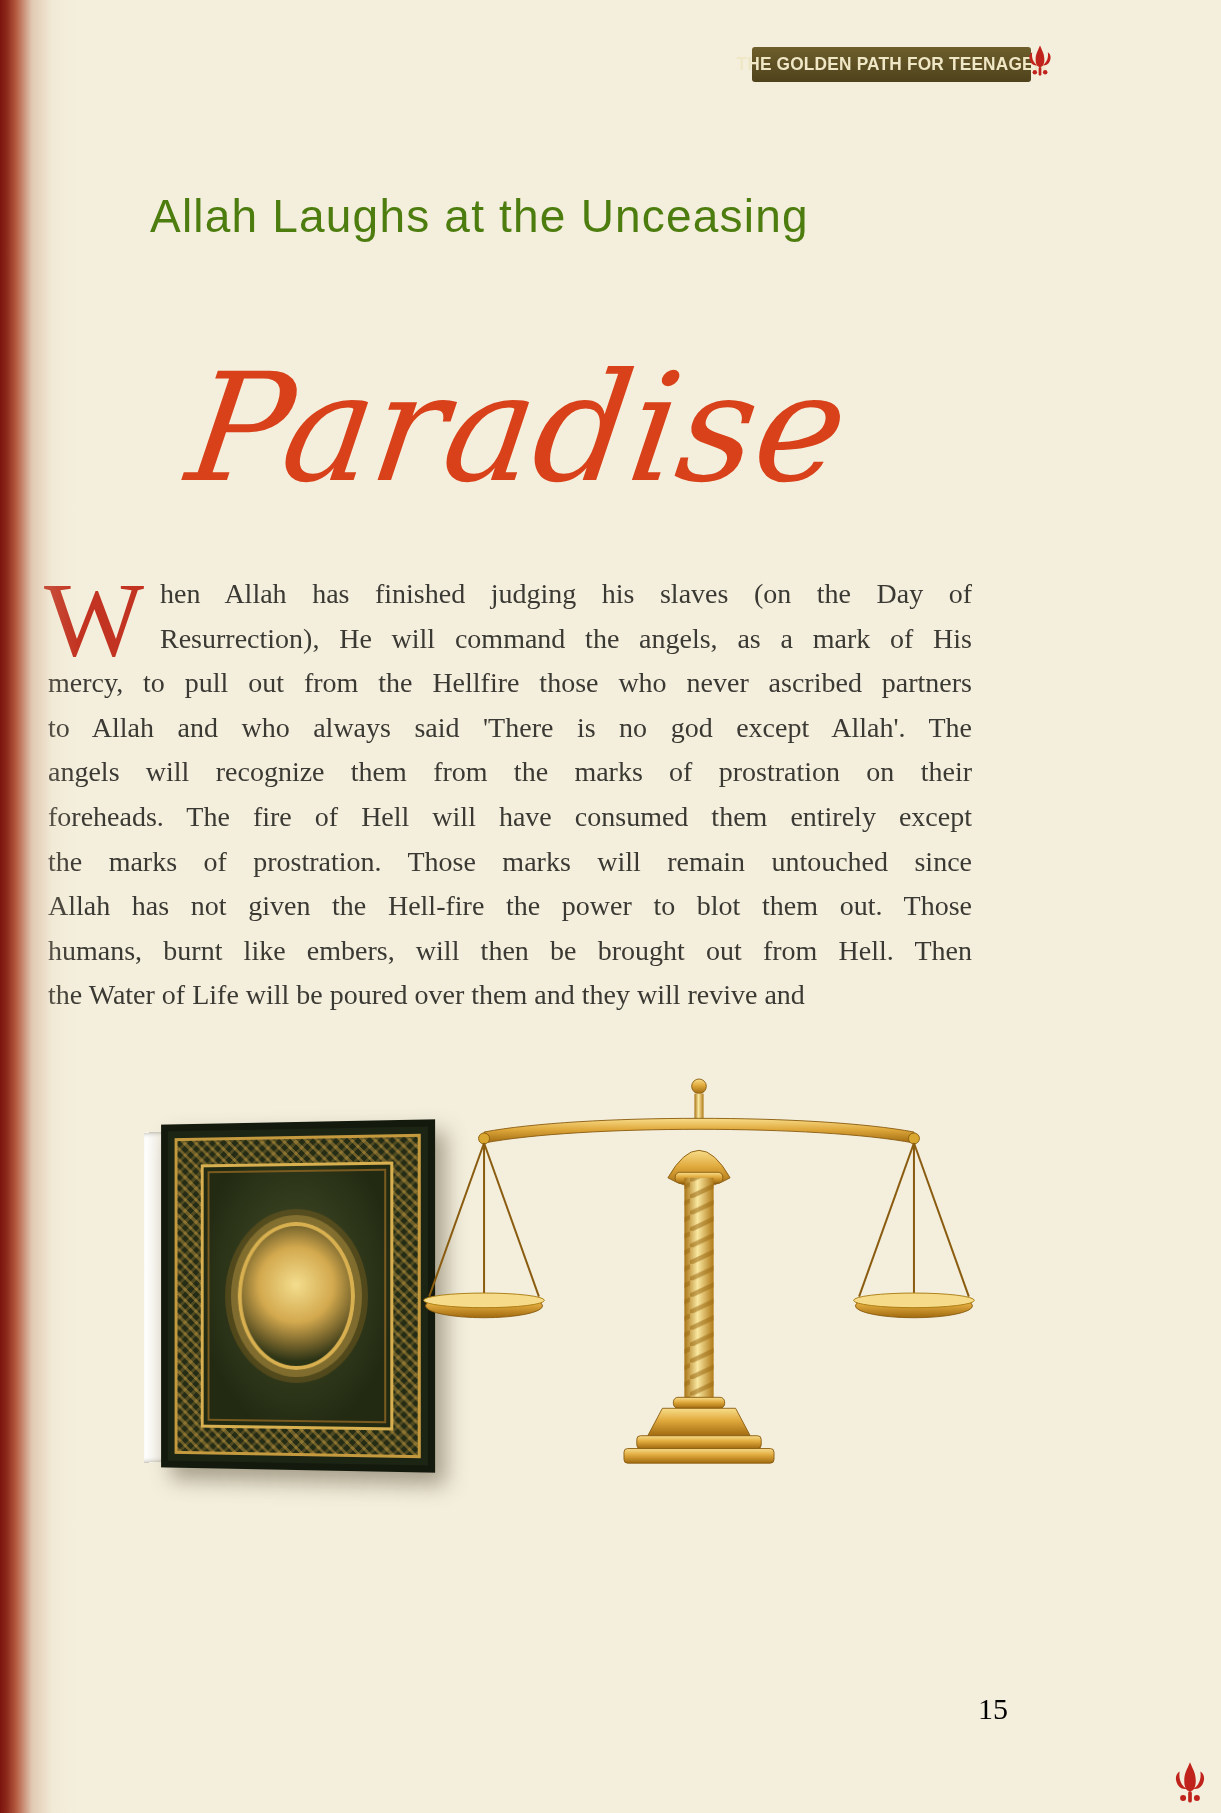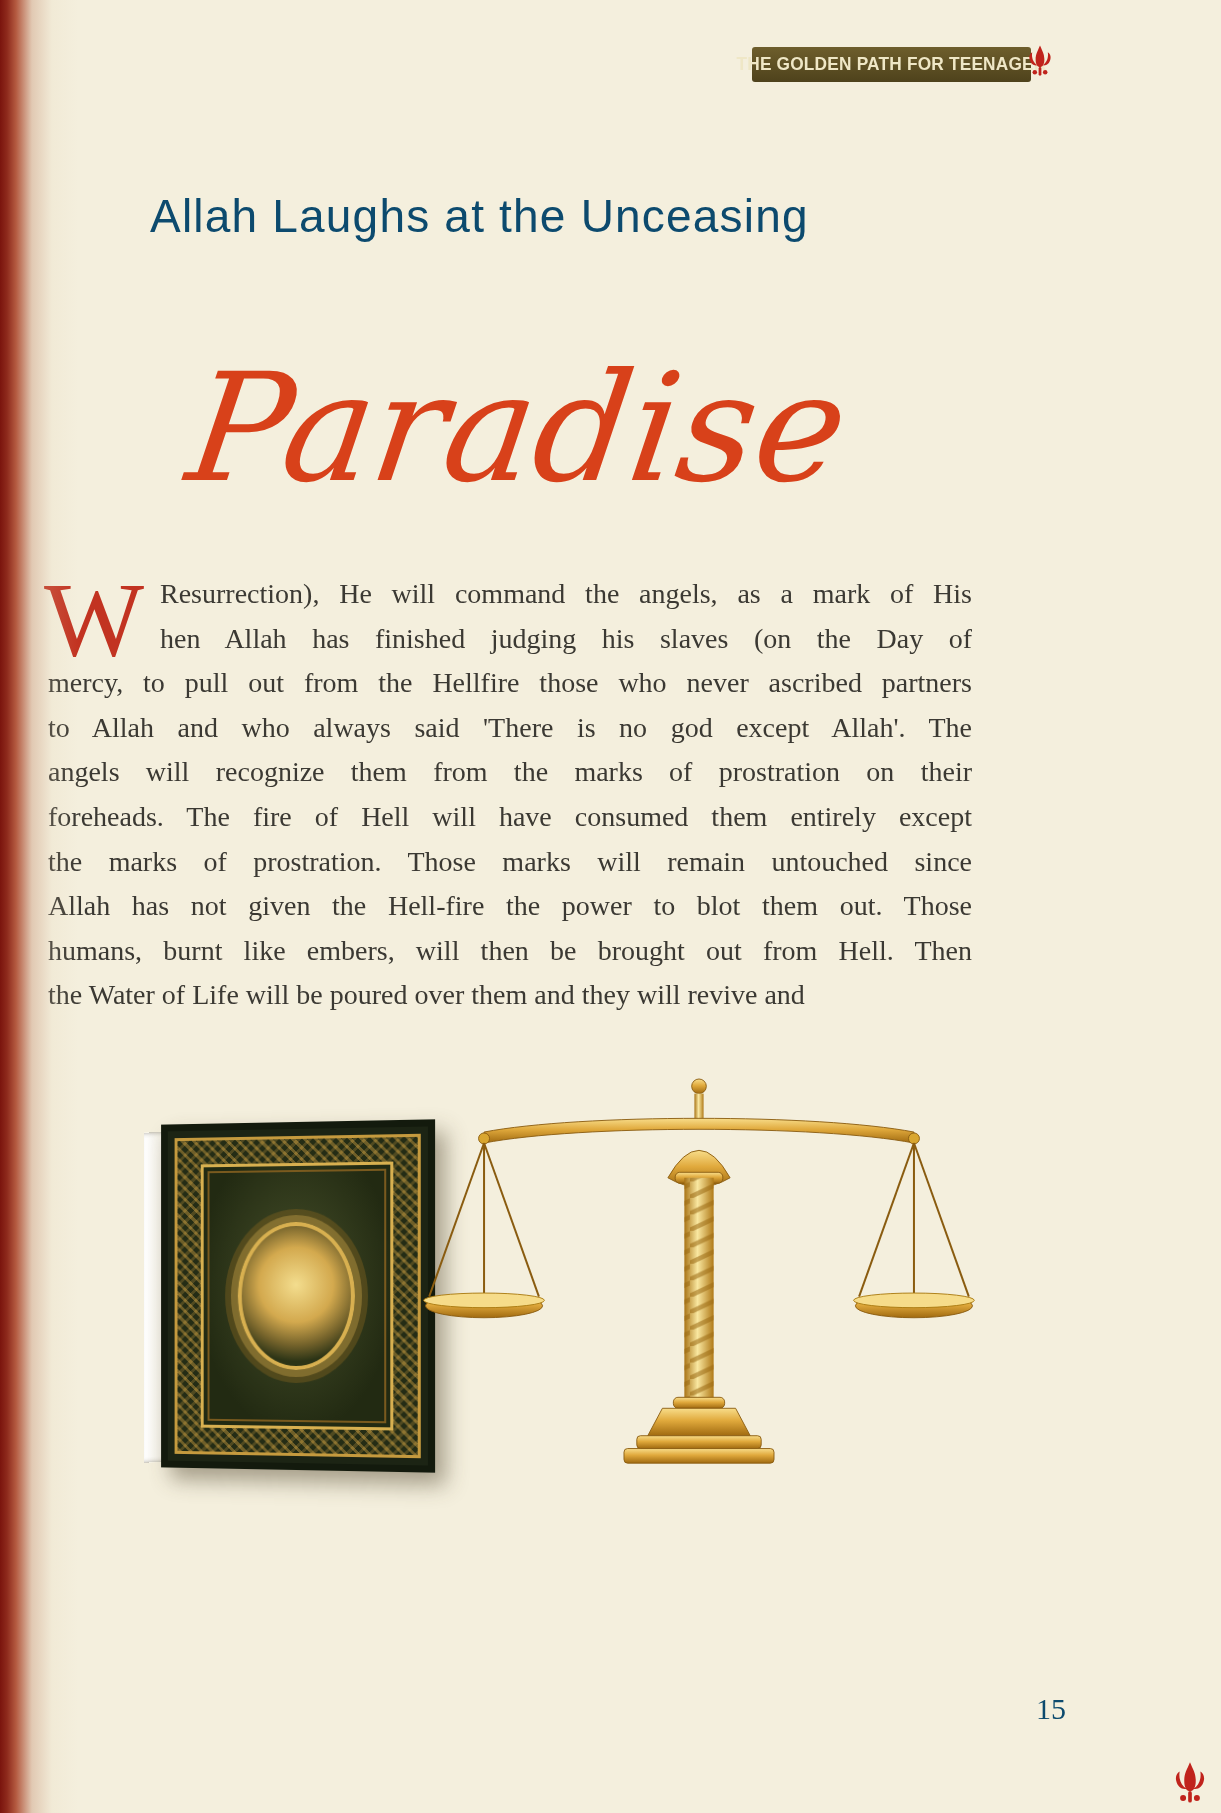--- a/index.html
+++ b/index.html
@@ -38,21 +38,21 @@
   .ornament { color:#c0231c; position:absolute; z-index:3; }
   .ornament svg { display:block; width:100%; height:100%; }
   .ornament.top { left:1027px; top:43px; width:26px; height:36px; }
   .ornament.bottom { left:1172px; top:1760px; width:36px; height:46px; }
 
   
   .title {
     position:absolute; left:150px; top:180px;
     font-family:"Liberation Sans", sans-serif;
     font-weight:normal; font-size:46px; line-height:73px;
-    letter-spacing:1.2px; color:#0c4a6e;
+    letter-spacing:1.2px; color:#4d7c0f;
   }
   .calligraphy {
     position:absolute; left:118px; top:338px; width:800px;
     text-align:center;
     font-family:"DejaVu Serif", serif; font-style:italic;
     font-size:150px; line-height:180px; color:#d8411a;
     transform:skewX(-8deg);
   }
 
   
@@ -105,22 +105,22 @@
     transform:translate(-50%,-50%); border-radius:50%;
     background:radial-gradient(circle at 50% 42%, #f3dd8e 0%, #d3a94e 38%, #72612a 62%, #2c3416 78%);
     border:4px solid #d8b050;
     box-shadow:0 0 0 7px rgba(216,176,80,.35), 0 0 0 13px rgba(125,95,32,.45);
   }
 
   
   .scale { position:absolute; left:388px; top:1066px; width:622px; height:412px; z-index:2; }
 
   .page-num {
-    position:absolute; left:1036px; top:1692px;
-    font-size:30px; color:#0c4a6e;
+    position:absolute; left:978px; top:1692px;
+    font-size:30px; color:#000000;
   }
 </style>
 </head>
 <body>
 
 <div class="gutter"></div>
 
 <div class="banner">
   <span>THE GOLDEN PATH FOR TEENAGER</span>
 </div>
@@ -138,22 +138,22 @@
 
 <h1 class="title">
   <span>Allah Laughs at the Unceasing</span><br>
 </h1>
 
 <div class="calligraphy">Paradise</div>
 
 <div class="dropcap">W</div>
 
 <div class="bodytext">
+  <div class="line indent">hen Allah has finished judging his slaves (on the Day of</div>
   <div class="line indent">Resurrection), He will command the angels, as a mark of His</div>
-  <div class="line indent">hen Allah has finished judging his slaves (on the Day of</div>
   <div class="line">mercy, to pull out from the Hellfire those who never ascribed partners</div>
   <div class="line">to Allah and who always said 'There is no god except Allah'. The</div>
   <div class="line">angels will recognize them from the marks of prostration on their</div>
   <div class="line">foreheads. The fire of Hell will have consumed them entirely except</div>
   <div class="line">the marks of prostration.  Those marks will remain untouched since</div>
   <div class="line">Allah has not given the Hell-fire the power to blot them out. Those</div>
   <div class="line">humans, burnt like embers, will then be brought out from Hell. Then</div>
   <div class="line last">the Water of Life will be poured over them and they will revive and</div>
 </div>
 

